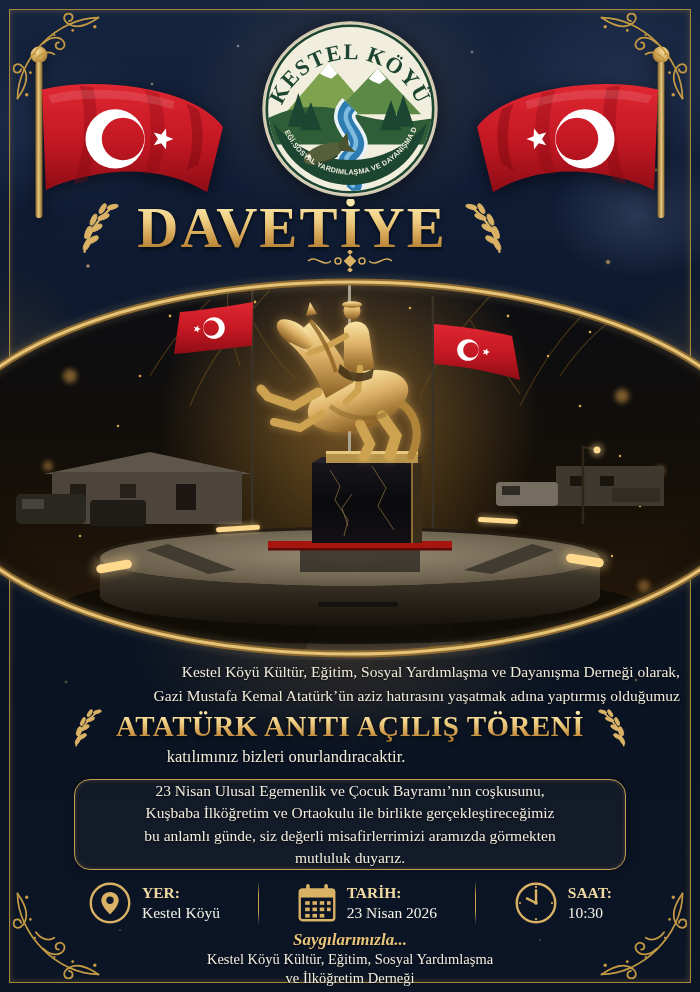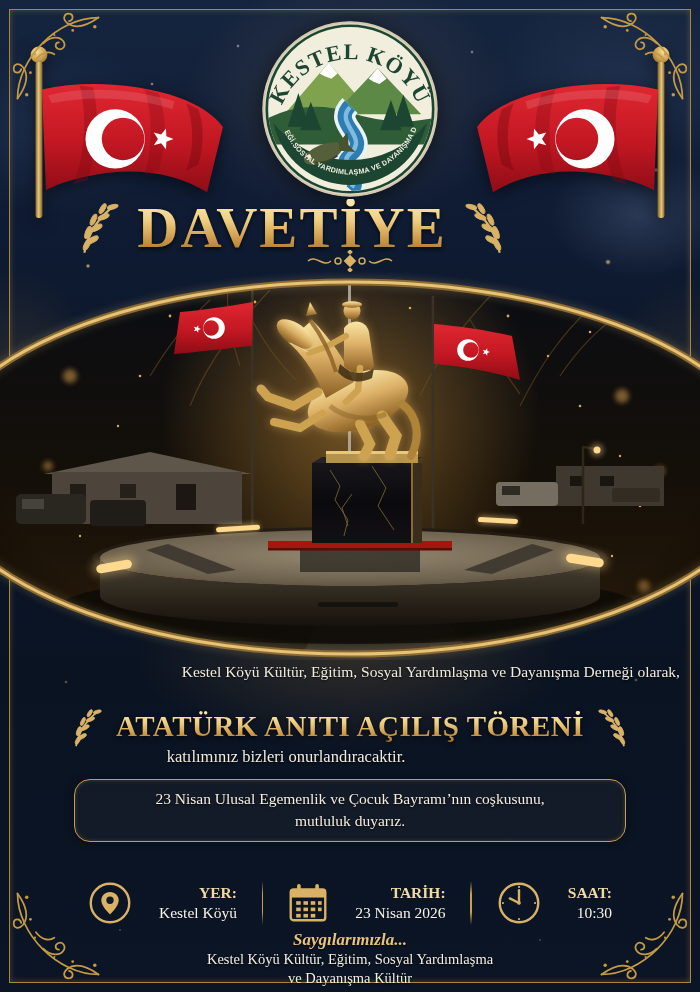--- a/index.html
+++ b/index.html
@@ -53,24 +53,24 @@
   .main-title{font-size:57px;font-weight:bold;letter-spacing:2px;line-height:1;}
   .divider{position:absolute;top:250px;left:130px;width:440px;height:22px;z-index:5;}
   .photo{position:absolute;top:256px;left:0;width:700px;height:404px;z-index:3;}
   .intro{position:absolute;top:660px;left:20px;width:660px;text-align:right;color:#f1ebdc;font-size:15.5px;line-height:1.55;z-index:5;text-shadow:0 1px 2px rgba(0,0,0,.8);}
   .event-row{position:absolute;top:705px;left:0;width:700px;display:flex;align-items:center;justify-content:center;gap:12px;z-index:5;}
   .laurel-sm{width:34px;height:44px;}
   .laurel-sm.flip{transform:scaleX(-1);}
   .event-title{font-size:29px;font-weight:bold;letter-spacing:.5px;line-height:1.1;}
   .event-sub{position:absolute;top:747px;left:0;width:572px;text-align:center;color:#f2ecdd;font-size:16.5px;z-index:5;text-shadow:0 1px 2px rgba(0,0,0,.8);}
   .message-box{position:absolute;top:779px;left:74px;width:552px;box-sizing:border-box;border:1.5px solid #c39b52;border-radius:16px;
-    background:rgba(255,235,185,.035);padding:8px 18px;text-align:center;color:#f3eddf;font-size:15.5px;line-height:1.44;z-index:5;
+    background:rgba(255,235,185,.035);padding:0 18px;text-align:center;color:#f3eddf;font-size:15.5px;line-height:1.44;z-index:5;
     box-shadow:0 0 10px rgba(0,0,0,.35), 0 0 4px rgba(220,180,100,.25) inset;text-shadow:0 1px 2px rgba(0,0,0,.8);}
   .details{position:absolute;top:878px;left:88px;width:524px;height:50px;display:flex;align-items:center;justify-content:space-between;z-index:5;}
-  .detail-item{display:flex;align-items:center;gap:27px;text-align:right;}
+  .detail-item{display:flex;align-items:center;gap:10px;}
   .detail-icon{width:44px;height:44px;flex:0 0 auto;}
   .detail-icon.cal{width:40px;height:42px;}
   .detail-label{font-weight:bold;color:#f0d9a2;font-size:15.5px;line-height:1.3;}
   .detail-value{color:#f6f2e7;font-size:15.5px;line-height:1.3;}
   .vdiv{width:1.5px;height:44px;background:linear-gradient(180deg,transparent,#c9a14e 30%,#c9a14e 70%,transparent);}
   .closing{position:absolute;top:930px;left:0;width:700px;text-align:center;z-index:5;}
   .regards{font-style:italic;font-weight:bold;font-size:17px;color:#e8c37a;text-shadow:0 1px 2px rgba(0,0,0,.7);line-height:1.15;}
   .org{color:#f3efe3;font-size:14.5px;line-height:1.32;text-shadow:0 1px 2px rgba(0,0,0,.8);}
 </style>
 </head>
@@ -457,35 +457,38 @@
       <rect width="700" height="404" fill="url(#vign)"></rect>
     </g>
 
     <ellipse cx="350" cy="212" rx="418" ry="186" fill="none" stroke="#7e5a22" stroke-width="7"></ellipse>
     <ellipse cx="350" cy="212" rx="418" ry="186" fill="none" stroke="#e3bf72" stroke-width="3"></ellipse>
     <ellipse cx="350" cy="212" rx="418" ry="186" fill="none" stroke="#f6dd9a" stroke-width="8" opacity=".22" filter="url(#blur6)"></ellipse>
   </svg>
 
   <div class="intro">
     <div>Kestel Köyü Kültür, Eğitim, Sosyal Yardımlaşma ve Dayanışma Derneği olarak,</div>
+    <div>Gazi Mustafa Kemal Atatürk’ün aziz hatırasını yaşatmak adına yaptırmış olduğumuz</div>
   </div>
 
   <div class="event-row">
     <svg class="laurel-sm" viewBox="0 0 48 64">
         <use href="#laurelB"></use>
       </svg>
     <div class="event-title gold-text">ATATÜRK ANITI AÇILIŞ TÖRENİ</div>
     <svg class="laurel-sm flip" viewBox="0 0 48 64">
         <use href="#laurelB"></use>
       </svg>
   </div>
   <div class="event-sub">katılımınız bizleri onurlandıracaktir.</div>
 
   <div class="message-box">
     <div>23 Nisan Ulusal Egemenlik ve Çocuk Bayramı’nın coşkusunu,</div>
+    <div>Kuşbaba İlköğretim ve Ortaokulu ile birlikte gerçekleştireceğimiz</div>
+    <div>bu anlamlı günde, siz değerli misafirlerrimizi aramızda görmekten</div>
     <div>mutluluk duyarız.</div>
   </div>
 
   <div class="details">
     <div class="detail-item">
       <svg class="detail-icon" viewBox="0 0 48 48">
         <circle cx="24" cy="24" r="21" fill="none" stroke="#d9b266" stroke-width="2.6"></circle>
         <path d="M24,12 C29.5,12 33.5,16.2 33.5,21.4 C33.5,28 24,36.5 24,36.5 C24,36.5 14.5,28 14.5,21.4 C14.5,16.2 18.5,12 24,12 Z" fill="#d9b266"></path>
         <circle cx="24" cy="21" r="4" fill="#101a2e"></circle>
       </svg>
@@ -535,15 +538,15 @@
       <div>
         <div class="detail-label">SAAT:</div>
         <div class="detail-value">10:30</div>
       </div>
     </div>
   </div>
 
   <div class="closing">
     <div class="regards">Saygılarımızla...</div>
     <div class="org">Kestel Köyü Kültür, Eğitim, Sosyal Yardımlaşma</div>
-    <div class="org">ve Dayanışma Kültür</div>
+    <div class="org">ve İlköğretim Derneği</div>
   </div>
 </div>
 
 </body></html>

